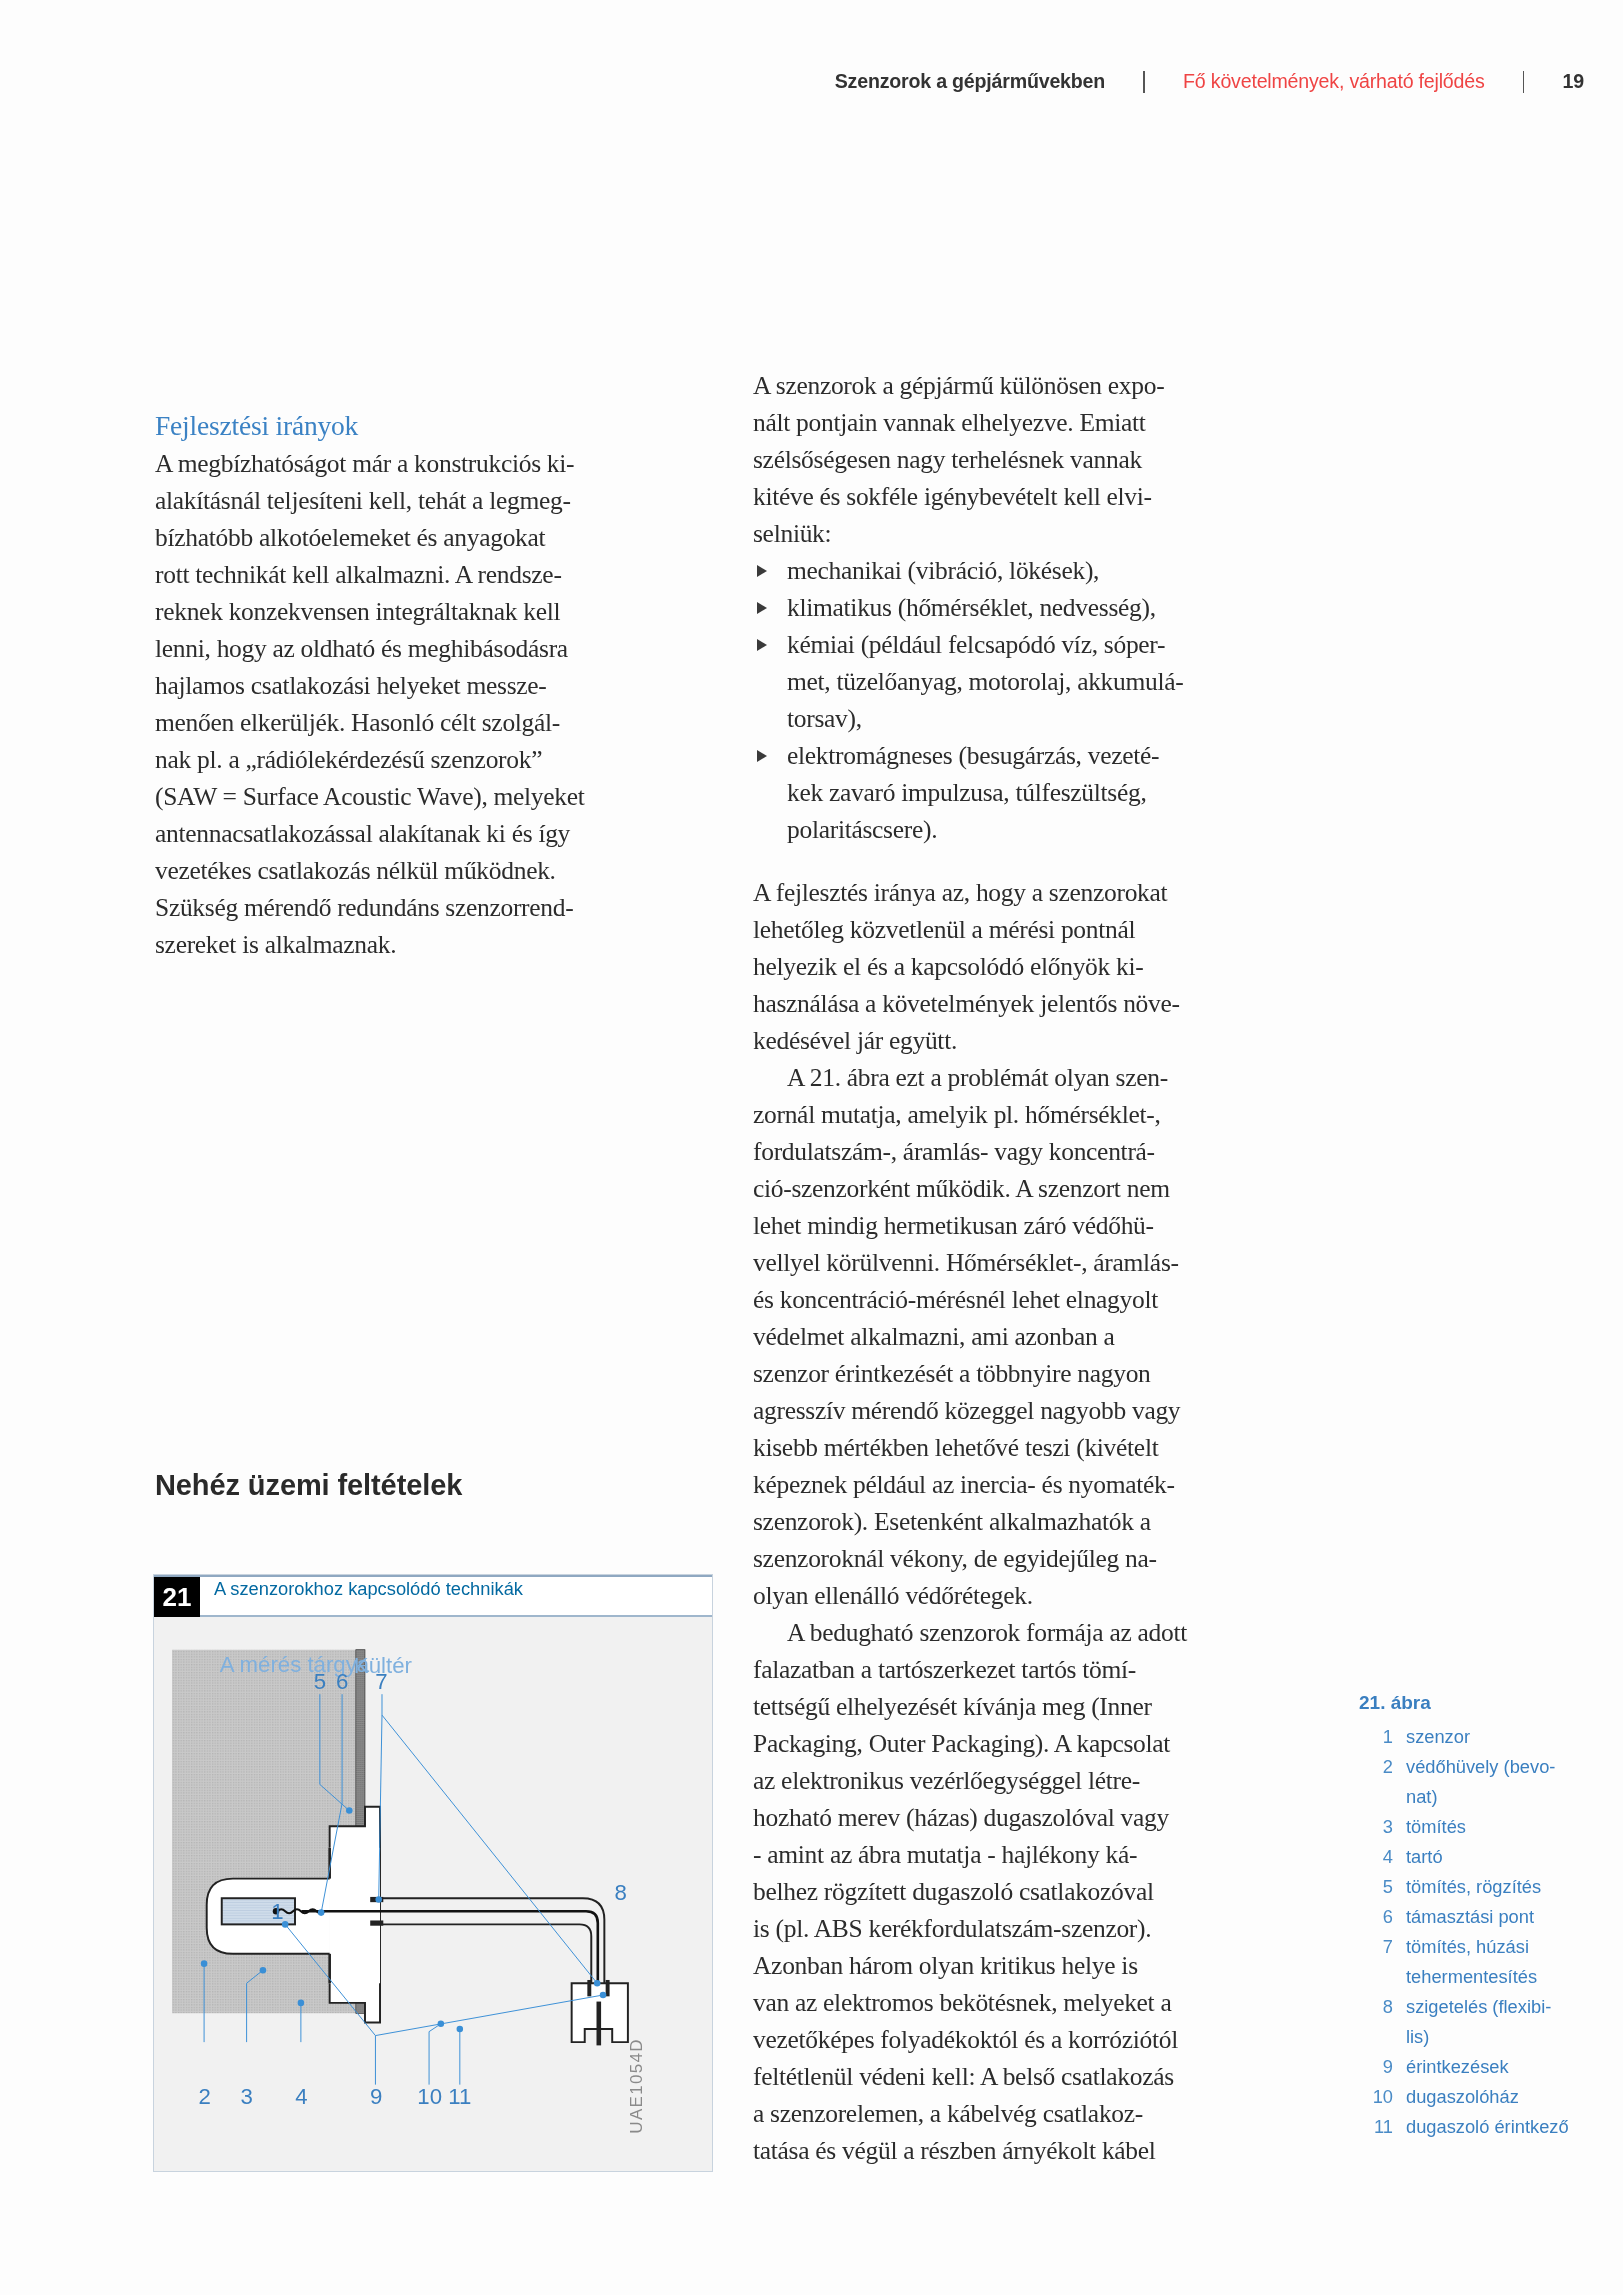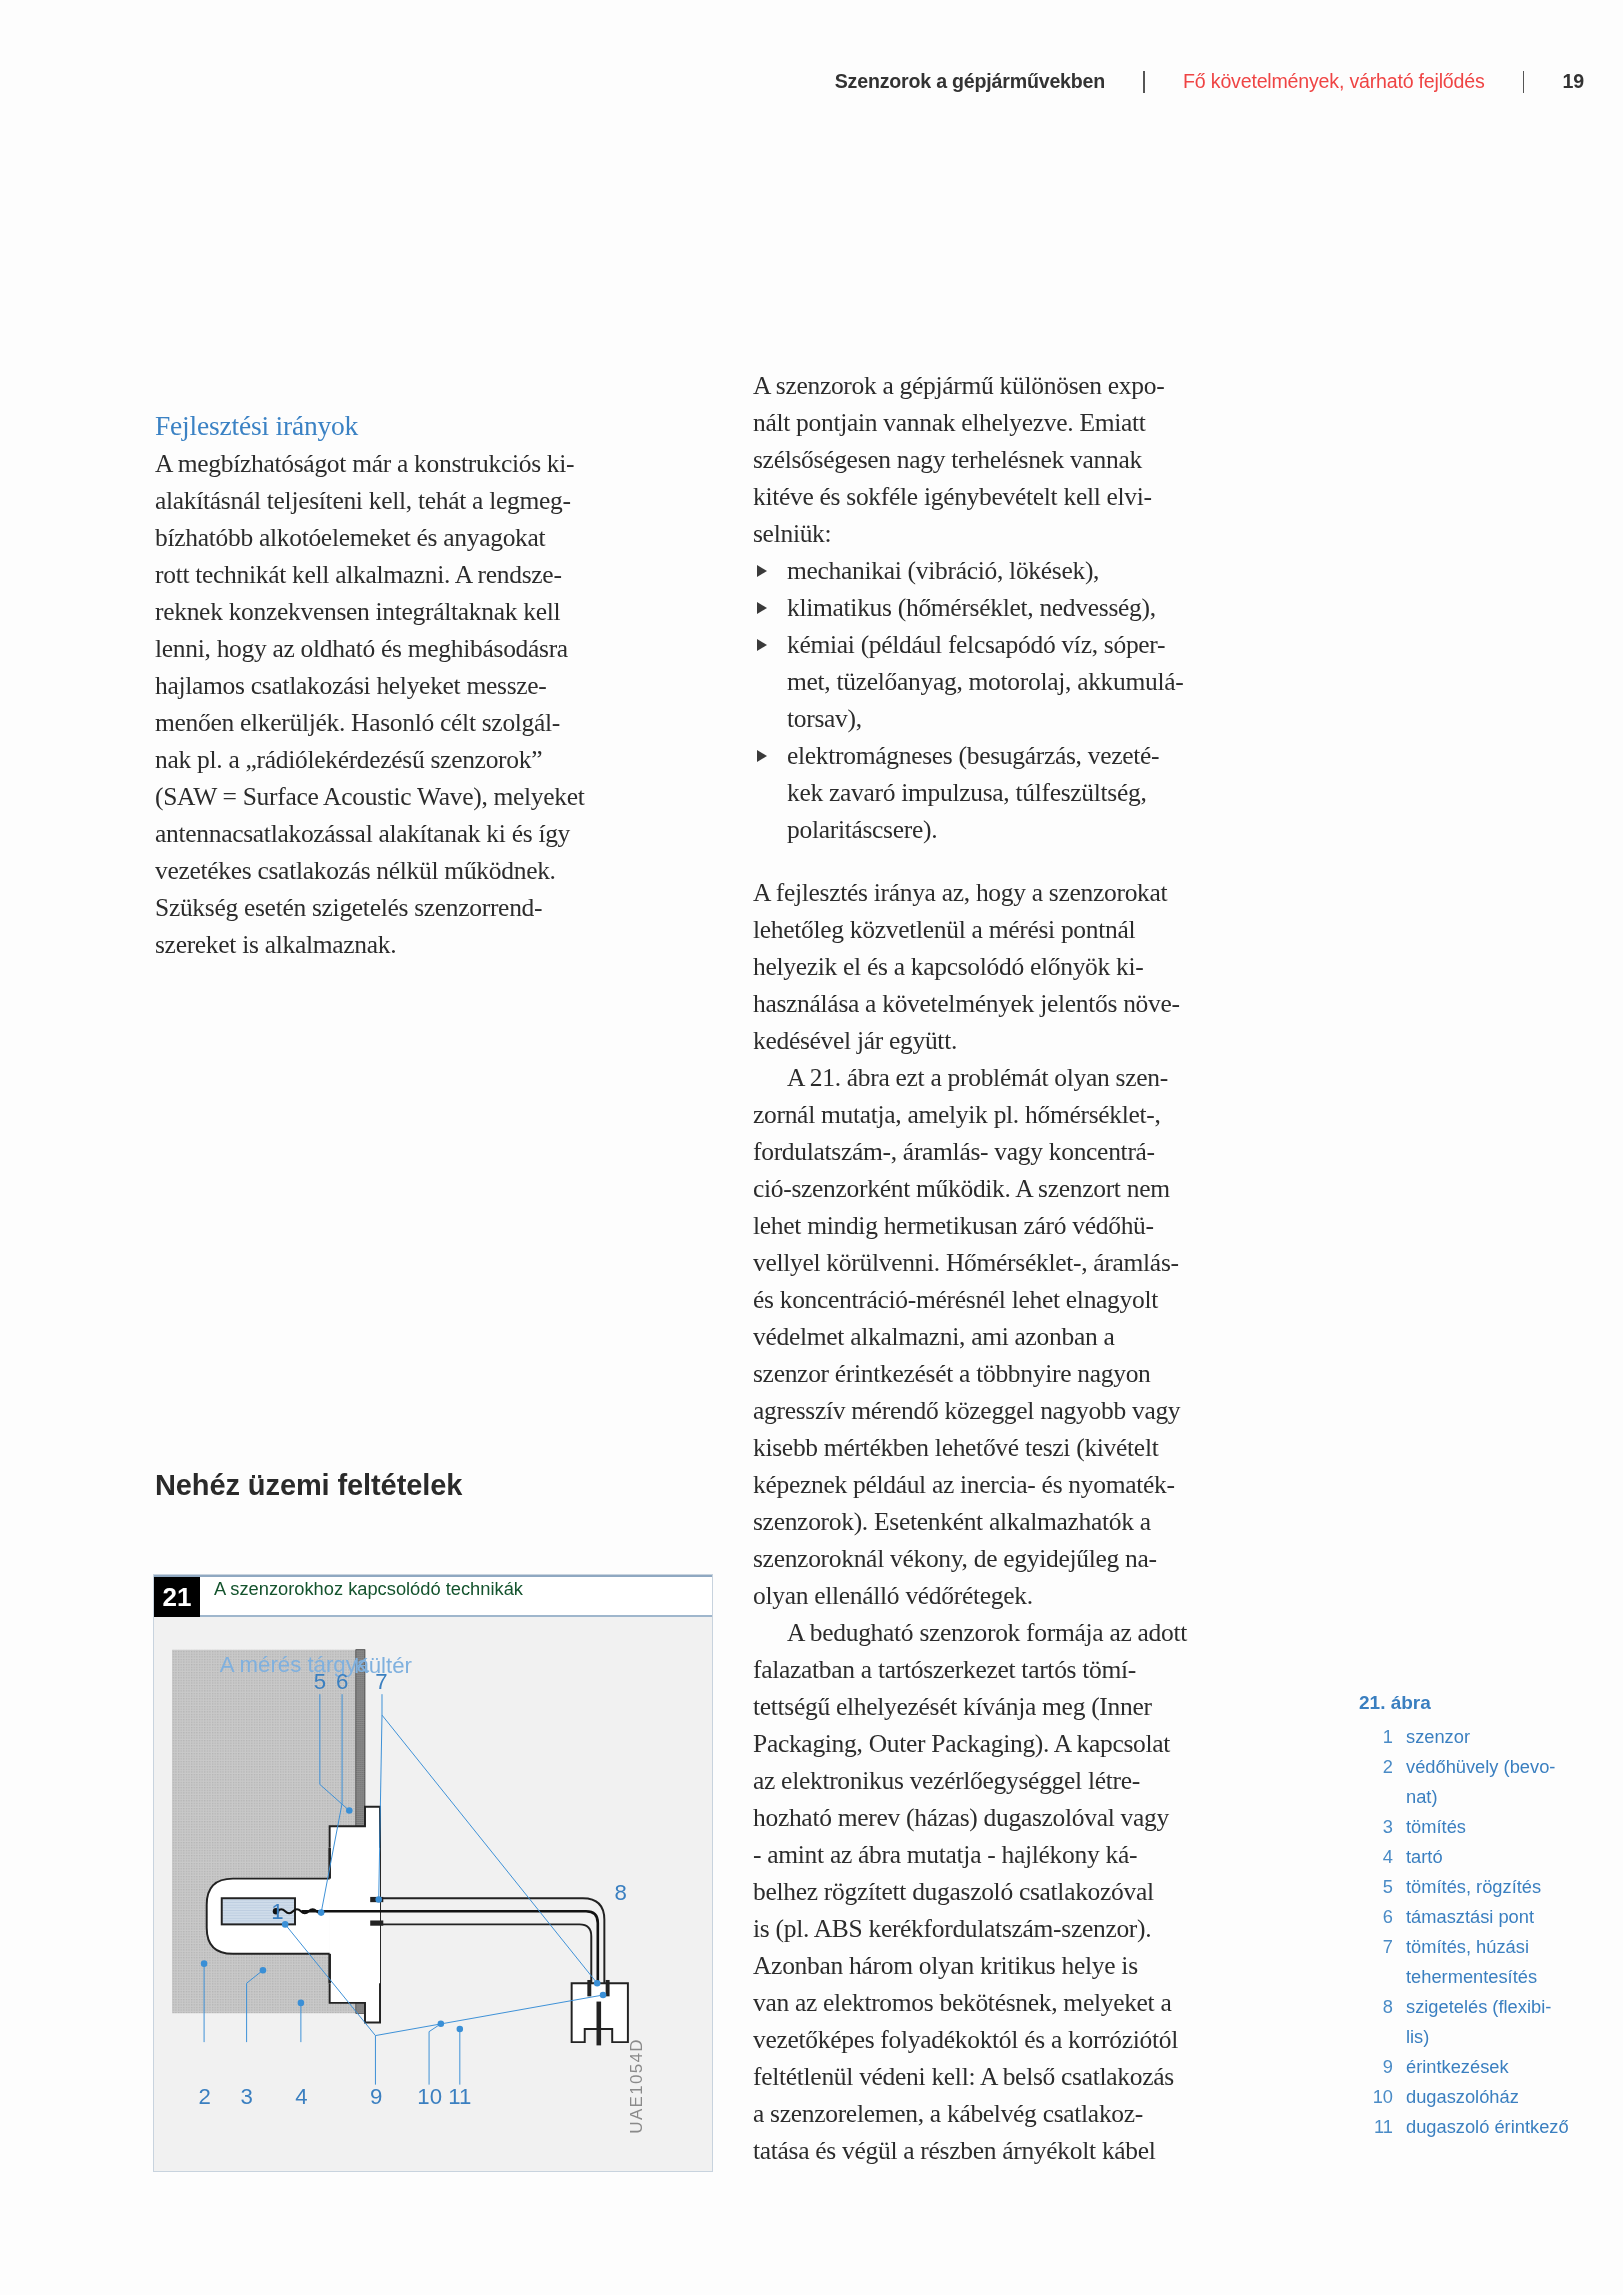--- a/index.html
+++ b/index.html
@@ -46,21 +46,21 @@
   
   #figure-box { left:153px; top:1574px; width:558px; height:596px; border:1.3px solid #c8d3de; background:#f1f1f1; }
   #fig-header { position:absolute; left:0; top:0; width:558px; height:42px; background:#ffffff; border-bottom:2px solid #9fb6cc; border-top:2px solid #8fa8c1; box-sizing:border-box; }
   #fig-number {
     position:absolute; left:0; top:0; width:46px; height:40px; background:#000000;
     color:#fff; font-family:Liberation Sans, sans-serif; font-weight:bold; font-size:26px;
     display:flex; align-items:center; justify-content:center;
   }
   #fig-title {
     position:absolute; left:60px; top:0; height:24px; display:flex; align-items:center;
-    font-family:"Liberation Sans","DejaVu Sans",sans-serif; font-size:18.3px; color:#14532d; white-space:nowrap;
+    font-family:"Liberation Sans","DejaVu Sans",sans-serif; font-size:18.3px; color:#0369a1; white-space:nowrap;
   }
   #fig-svg { position:absolute; left:0; top:42px; }
 
   
   #caption { left:1359px; top:1692px; width:262px; font-family:"Liberation Sans","DejaVu Sans",sans-serif; color:#3a7fc0; }
   #caption-title { font-weight:bold; font-size:19px; margin:0 0 7.9px 0; }
   .cap-item { display:flex; font-size:18.3px; line-height:30px; }
   .cap-num { width:34px; text-align:right; padding-right:13px; flex:none; color:#4a8bc6; }
   .cap-text { flex:1; }
   .cap-text span { display:block; white-space:nowrap; }
@@ -84,21 +84,21 @@
     <span class="line">bízhatóbb alkotóelemeket és anyagokat</span>
     <span class="line">rott technikát kell alkalmazni. A rendsze-</span>
     <span class="line">reknek konzekvensen integráltaknak kell</span>
     <span class="line">lenni, hogy az oldható és meghibásodásra</span>
     <span class="line">hajlamos csatlakozási helyeket messze-</span>
     <span class="line">menően elkerüljék. Hasonló célt szolgál-</span>
     <span class="line">nak pl. a „rádiólekérdezésű szenzorok”</span>
     <span class="line">(SAW = Surface Acoustic Wave), melyeket</span>
     <span class="line">antennacsatlakozással alakítanak ki és így</span>
     <span class="line">vezetékes csatlakozás nélkül működnek.</span>
-    <span class="line">Szükség esetén szigetelés szenzorrend-</span>
+    <span class="line">Szükség mérendő redundáns szenzorrend-</span>
     <span class="line">szereket is alkalmaznak.</span>
   </p>
 </div>
 
 <div id="right-col" class="abs col body-text">
   <p>
     <span class="line">A szenzorok a gépjármű különösen expo-</span>
     <span class="line">nált pontjain vannak elhelyezve. Emiatt</span>
     <span class="line">szélsőségesen nagy terhelésnek vannak</span>
     <span class="line">kitéve és sokféle igénybevételt kell elvi-</span>

